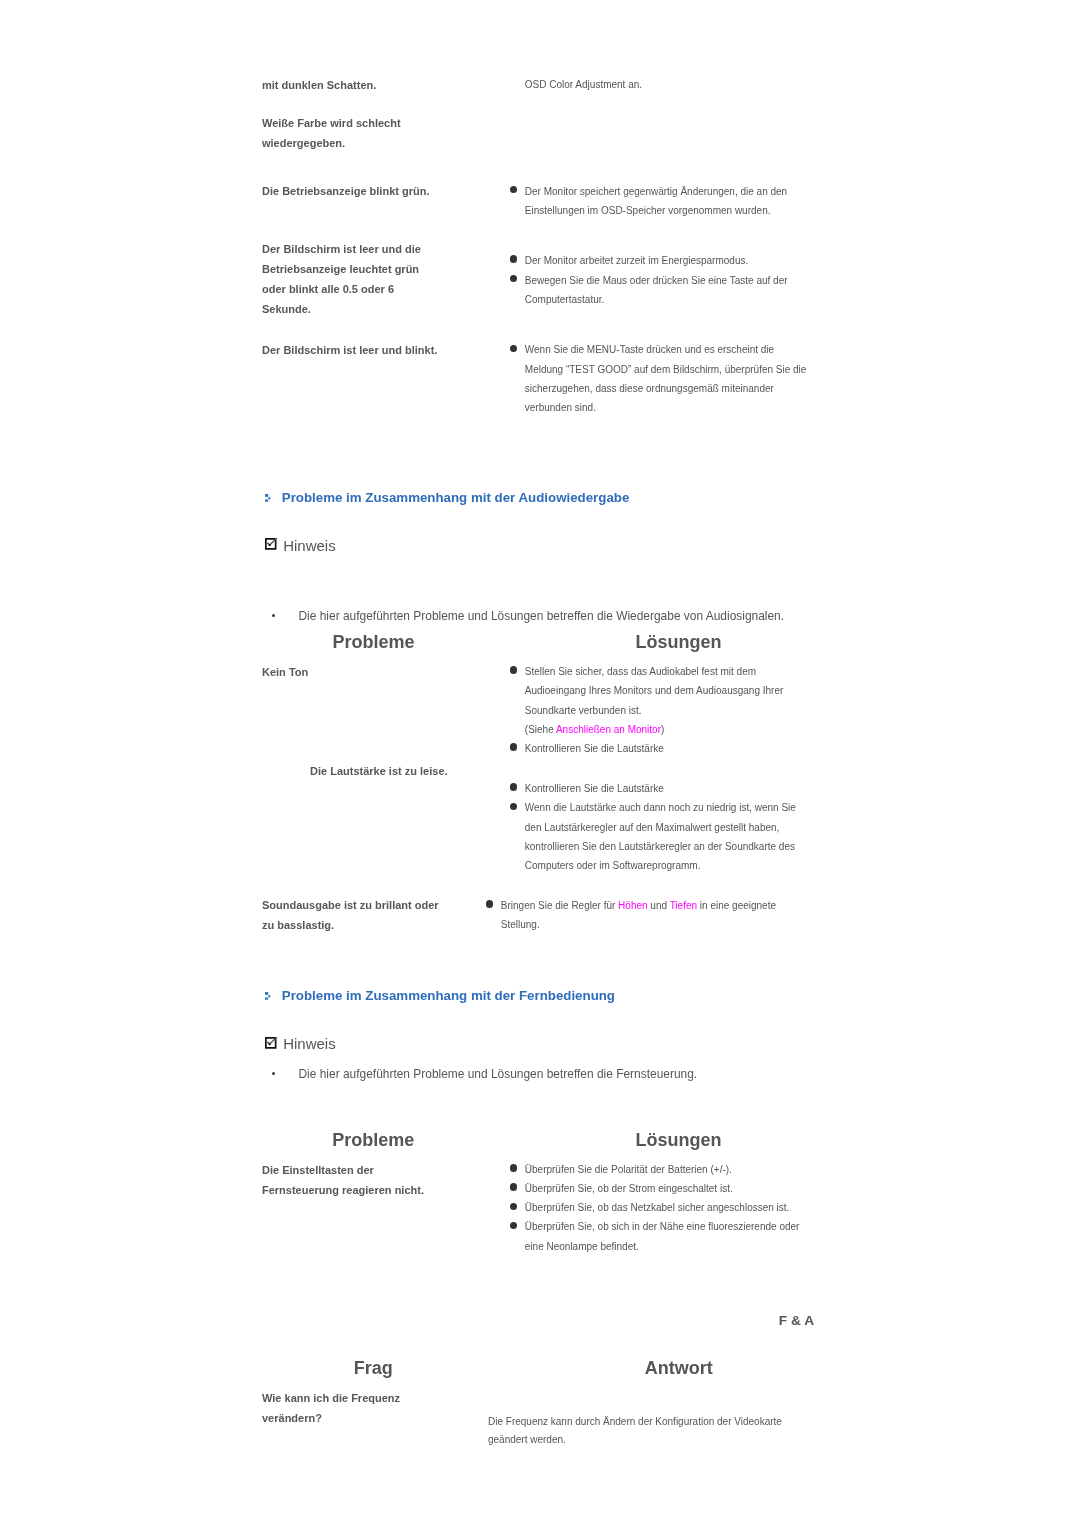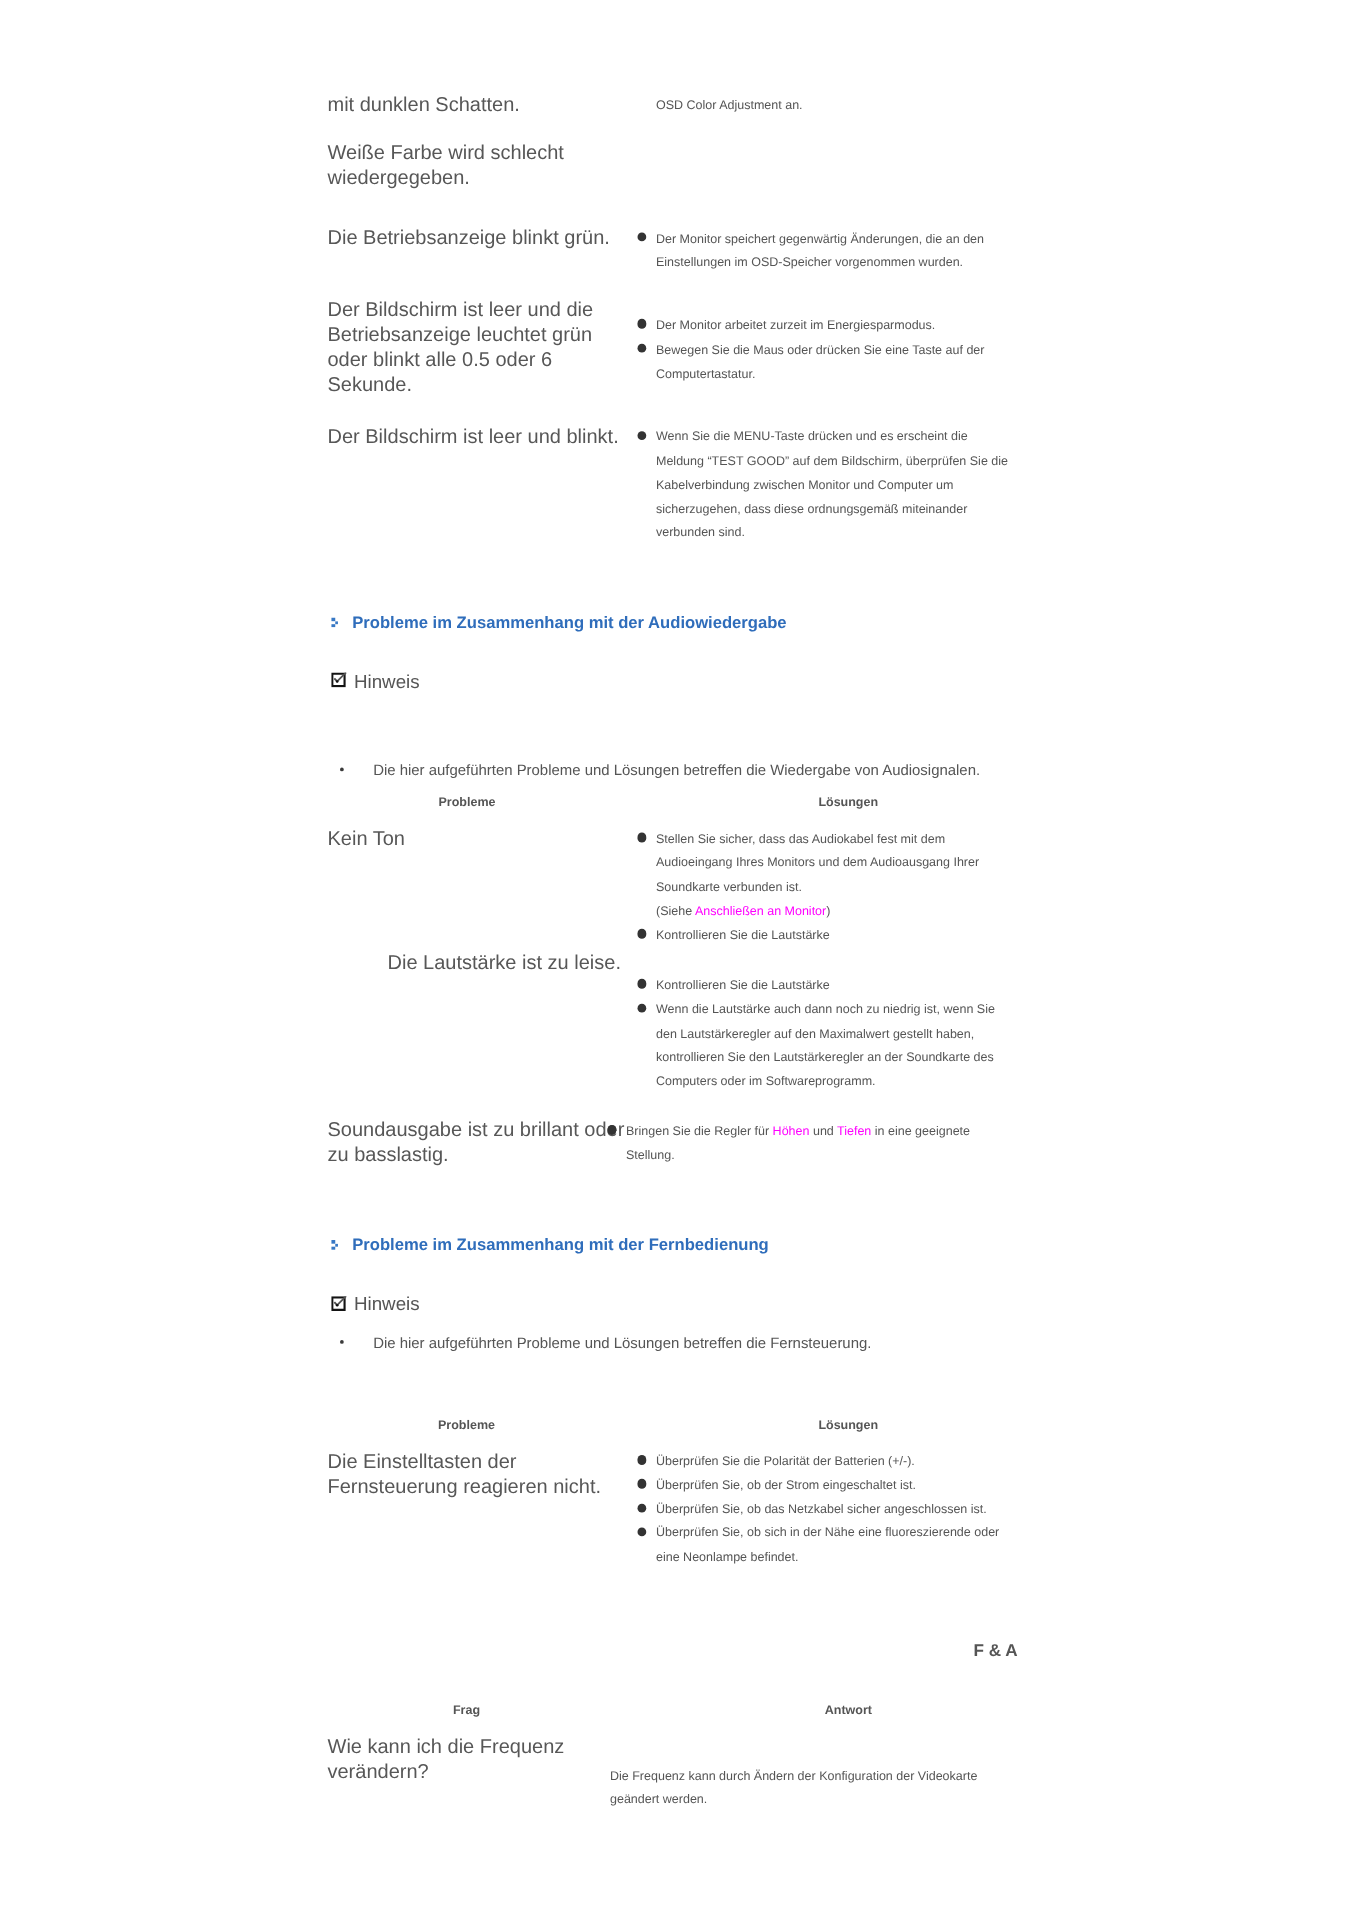--- a/index.html
+++ b/index.html
@@ -7,21 +7,21 @@
   body {
     width:1080px; height:1528px;
     font-family:"Liberation Sans", sans-serif;
     color:#555555;
     overflow:hidden;
   }
   .page { position:relative; width:1080px; height:1528px; }
   .abs { position:absolute; }
 
   
-  .q { font-weight:normal; font-size:16px; line-height:20.05px; color:#575757; }
+  .q { font-weight:bold; font-size:11px; line-height:20.05px; color:#575757; }
   
   .a { font-size:10px; line-height:19.2px; color:#555555; }
   .q > div, .a > div, .bul li > div { white-space:nowrap; }
 
   
   .bul { margin:0; padding:0; list-style:none; }
   .bul li { position:relative; padding-left:16.8px; }
   .bul li .dot {
     position:absolute; left:1.6px; top:4.4px;
     width:7.4px; height:7.4px; background:#333333; border-radius:50%;
@@ -32,21 +32,21 @@
   .arrow-ico { position:absolute; left:0; width:5.4px; }
   .arrow-ico svg { display:block; }
   .pink { color:#ff00ff; }
 
   .note-row { position:absolute; }
   .note-ico { position:absolute; left:0; top:0; line-height:0; }
   .note-label { position:absolute; left:18px; top:-2.6px; font-size:15px; line-height:19.2px; color:#555; white-space:nowrap; }
   .note-item { position:absolute; font-size:11.95px; line-height:19.2px; color:#555; white-space:nowrap; }
   .note-item .sdot { position:absolute; left:-27.0px; top:6.5px; width:3.2px; height:3.2px; background:#3a3a3a; border-radius:50%; }
 
-  .colhdr { position:absolute; font-weight:bold; font-size:10px; line-height:19.8px; color:#555; text-align:center; white-space:nowrap; }
+  .colhdr { position:absolute; font-weight:bold; font-size:18px; line-height:19.8px; color:#555; text-align:center; white-space:nowrap; }
   .faq-title { position:absolute; font-weight:bold; font-size:13.7px; line-height:19.8px; color:#555; white-space:nowrap; }
 </style>
 </head>
 <body>
 
 <div class="page">
 
   <div>
   <div class="abs q" style="left:262px; top:75.2px;">
     <div>mit dunklen Schatten.</div>
@@ -90,21 +90,20 @@
   </ul>
 
   <div class="abs q" style="left:262px; top:340px;">
     <div>Der Bildschirm ist leer und blinkt.</div>
   </div>
   <ul class="abs a bul" style="left:508px; top:340.4px;">
     <li>
           <span class="dot"></span>
       <div>Wenn Sie die MENU-Taste drücken und es erscheint die</div>
       <div>Meldung “TEST GOOD” auf dem Bildschirm, überprüfen Sie die</div>
-      <div>Kabelverbindung zwischen Monitor und Computer um</div>
       <div>sicherzugehen, dass diese ordnungsgemäß miteinander</div>
       <div>verbunden sind.</div>
     </li>
   </ul>
 
   </div>
 
   <div>
   <div class="sect-head-row" style="left:264.9px; top:488.2px;">
     <span class="arrow-ico" style="top:5.4px">

